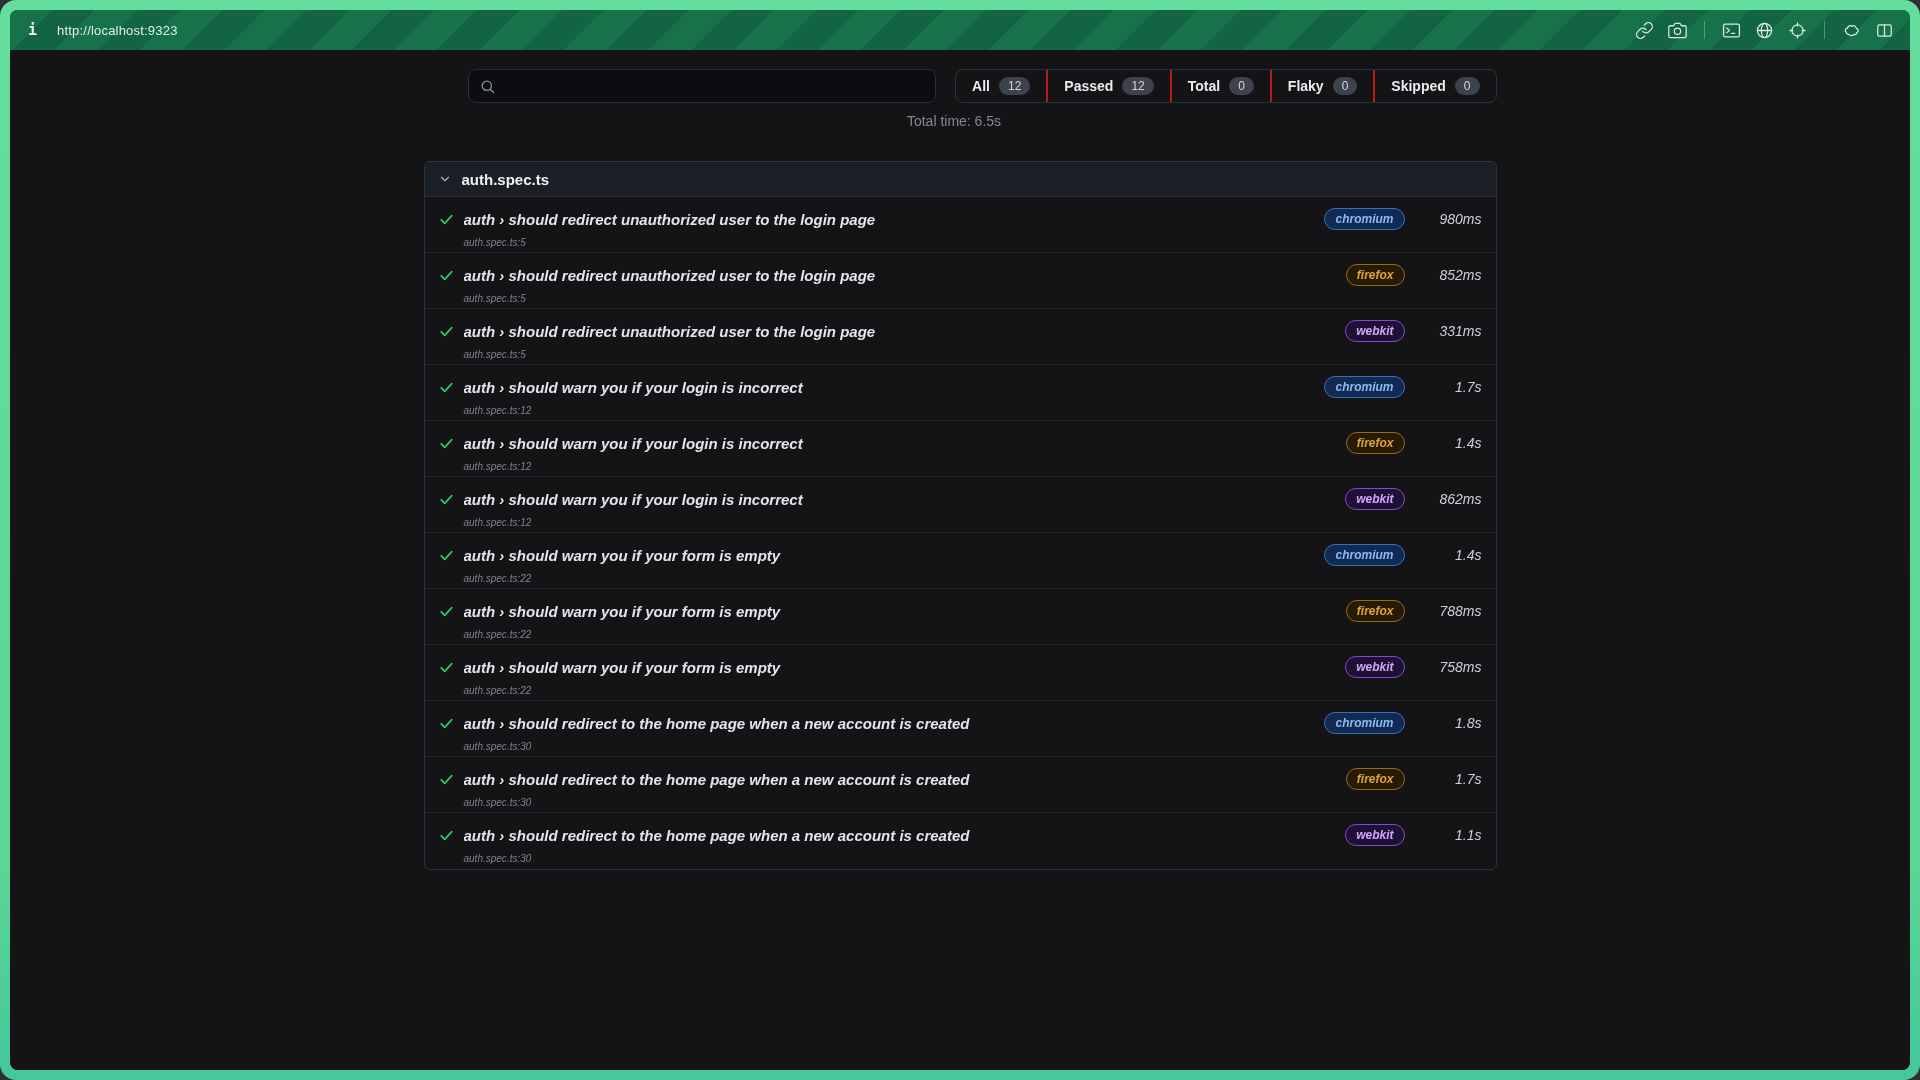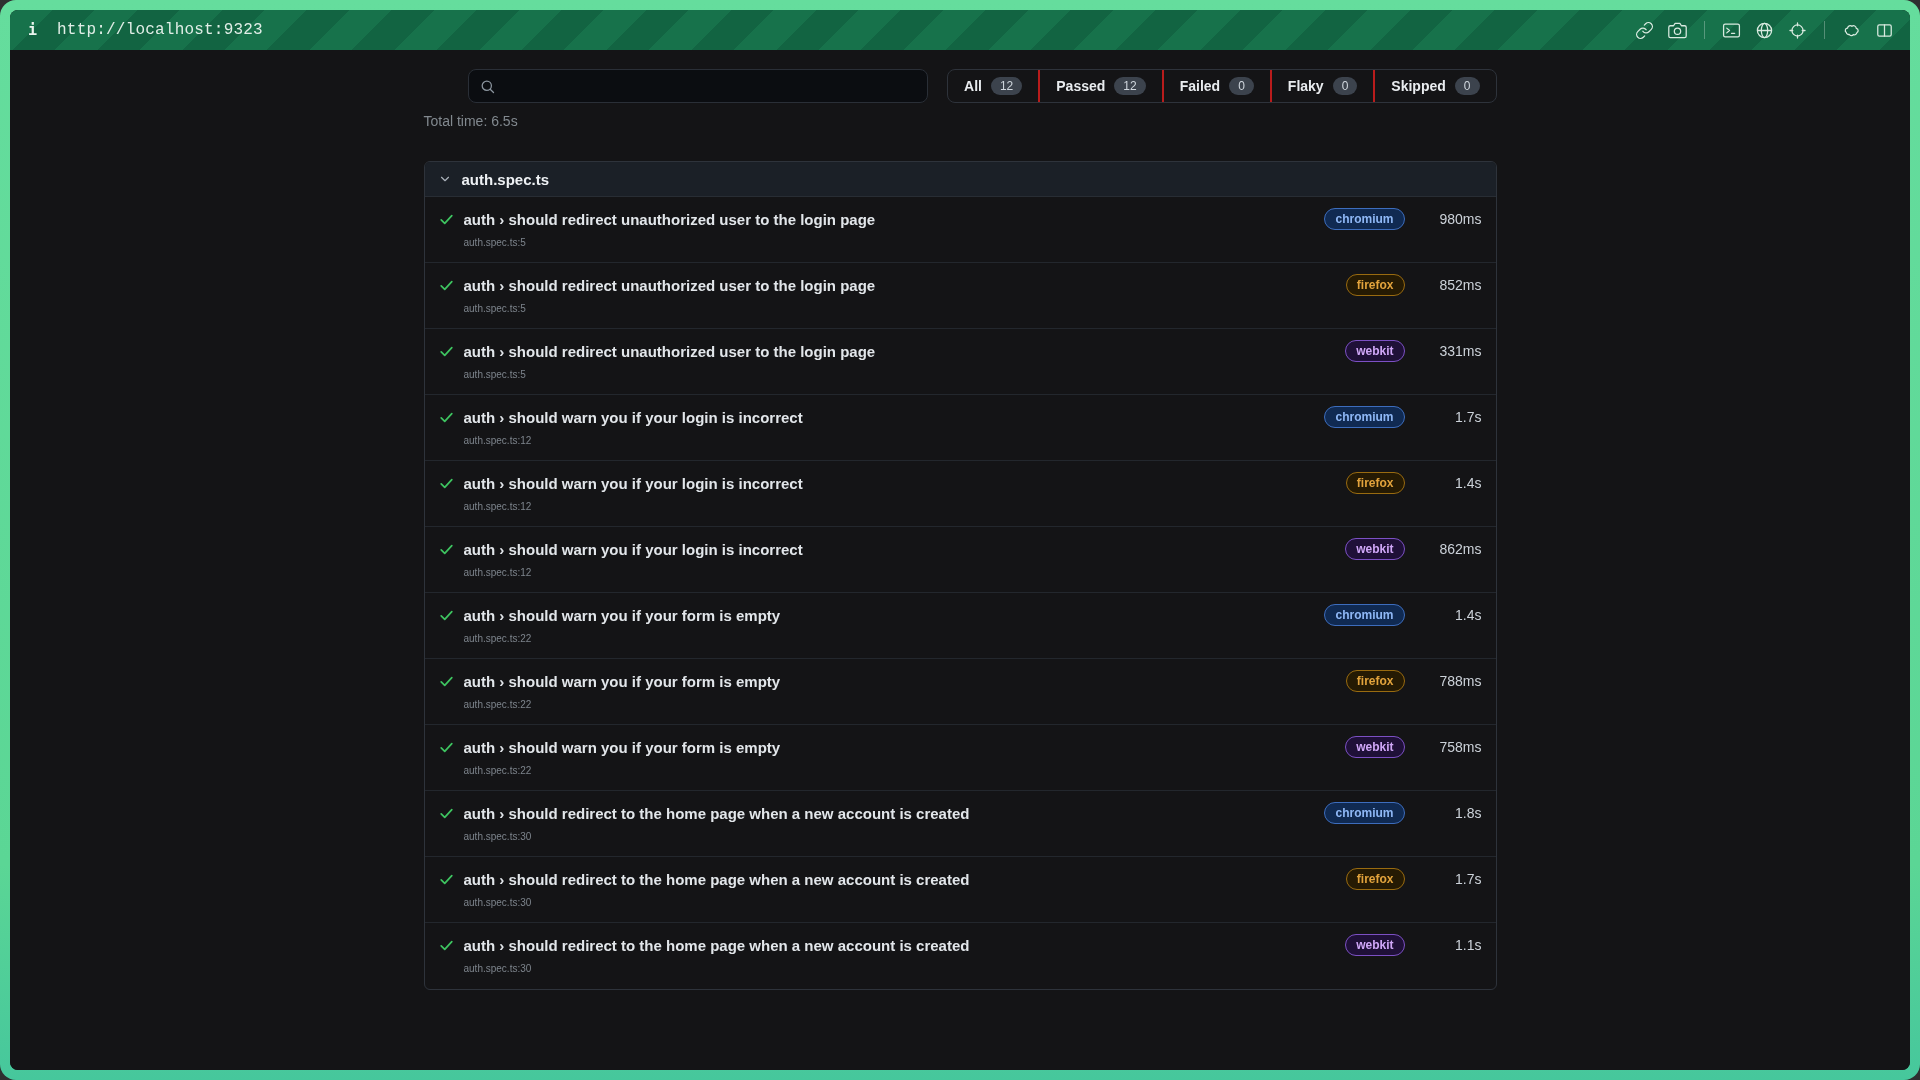--- a/index.html
+++ b/index.html
@@ -33,22 +33,22 @@
     padding: 0 16px 0 18px;
   }
   .info-glyph {
     font-family: "DejaVu Sans Mono", monospace;
     font-weight: bold;
     font-size: 15px;
     color: #eaf5ee;
     margin-right: 20px;
   }
   .url-text {
-    font-family: Liberation Mono, monospace;
-    font-size: 16px;
+    font-family: Liberation Sans, sans-serif;
+    font-size: 13px;
     color: #e1eee7;
     letter-spacing: 0.2px;
   }
   .tb-icons { margin-left: auto; display: flex; align-items: center; gap: 14px; }
   .tb-icons svg { width: 19px; height: 19px; stroke: #d9eae0; fill: none; stroke-width: 1.6; stroke-linecap: round; stroke-linejoin: round; display: block; }
   .tb-btn { background: none; border: none; padding: 0; cursor: pointer; display: block; }
   .tb-divider { width: 1px; height: 18px; background: rgba(255,255,255,0.28); margin: 0 3px; }
   
   .content { flex: 1; background: #141416; padding-top: 19px; overflow: hidden; }
   .container { width: 1073px; margin: 0 auto; }
@@ -85,21 +85,21 @@
   }
   .tab:first-child { border-left: none; }
   .count {
     background: #3c434d; color: #d0d7de;
     border-radius: 10px;
     padding: 2px 9px;
     font-size: 12px; font-weight: normal;
     line-height: 14px;
   }
   .total-time {
-    text-align: left;
+    text-align: center;
     color: #82898f;
     font-size: 14px;
     margin: 10px 12px 0 0;
     height: 18px;
   }
   
   .report {
     margin-top: 30px;
     border: 1px solid #2e333b;
     border-radius: 6px;
@@ -109,24 +109,25 @@
     height: 35px;
     background: #1b2027;
     display: flex; align-items: center; gap: 10px;
     padding: 0 13px;
     border-bottom: 1px solid #282d34;
     cursor: pointer;
   }
   .file-header svg { width: 14px; height: 14px; stroke: #aab2ba; fill: none; stroke-width: 2; stroke-linecap: round; stroke-linejoin: round; }
   .file-name { font-size: 15px; font-weight: bold; color: #eef1f4; }
   .test-row {
-    height: 66px;
+    height: 56px;
     padding: 11px 14px 15px 13px;
     border-bottom: 1px solid #23272d;
     cursor: pointer;
+    font-style: italic;
   }
   .test-row:last-child { border-bottom: none; }
   .row-main { display: flex; align-items: center; gap: 9px; }
   .row-main svg { flex: 0 0 auto; width: 17px; height: 17px; stroke: #3ec460; fill: none; stroke-width: 2.4; stroke-linecap: round; stroke-linejoin: round; }
   .test-title {
     flex: 1;
     font-size: 15px; font-weight: bold; color: #e2e6ea;
     white-space: nowrap; overflow: hidden; text-overflow: ellipsis;
   }
   .badge {
@@ -225,21 +226,21 @@
     <span class="tab-label">All</span>
     <span class="count">12</span>
   </div>
 
   <div class="tab">
     <span class="tab-label">Passed</span>
     <span class="count">12</span>
   </div>
 
   <div class="tab">
-    <span class="tab-label">Failed</span>
+    <span class="tab-label">Total</span>
     <span class="count">0</span>
   </div>
 
   <div class="tab">
     <span class="tab-label">Flaky</span>
     <span class="count">0</span>
   </div>
 
   <div class="tab">
     <span class="tab-label">Skipped</span>

